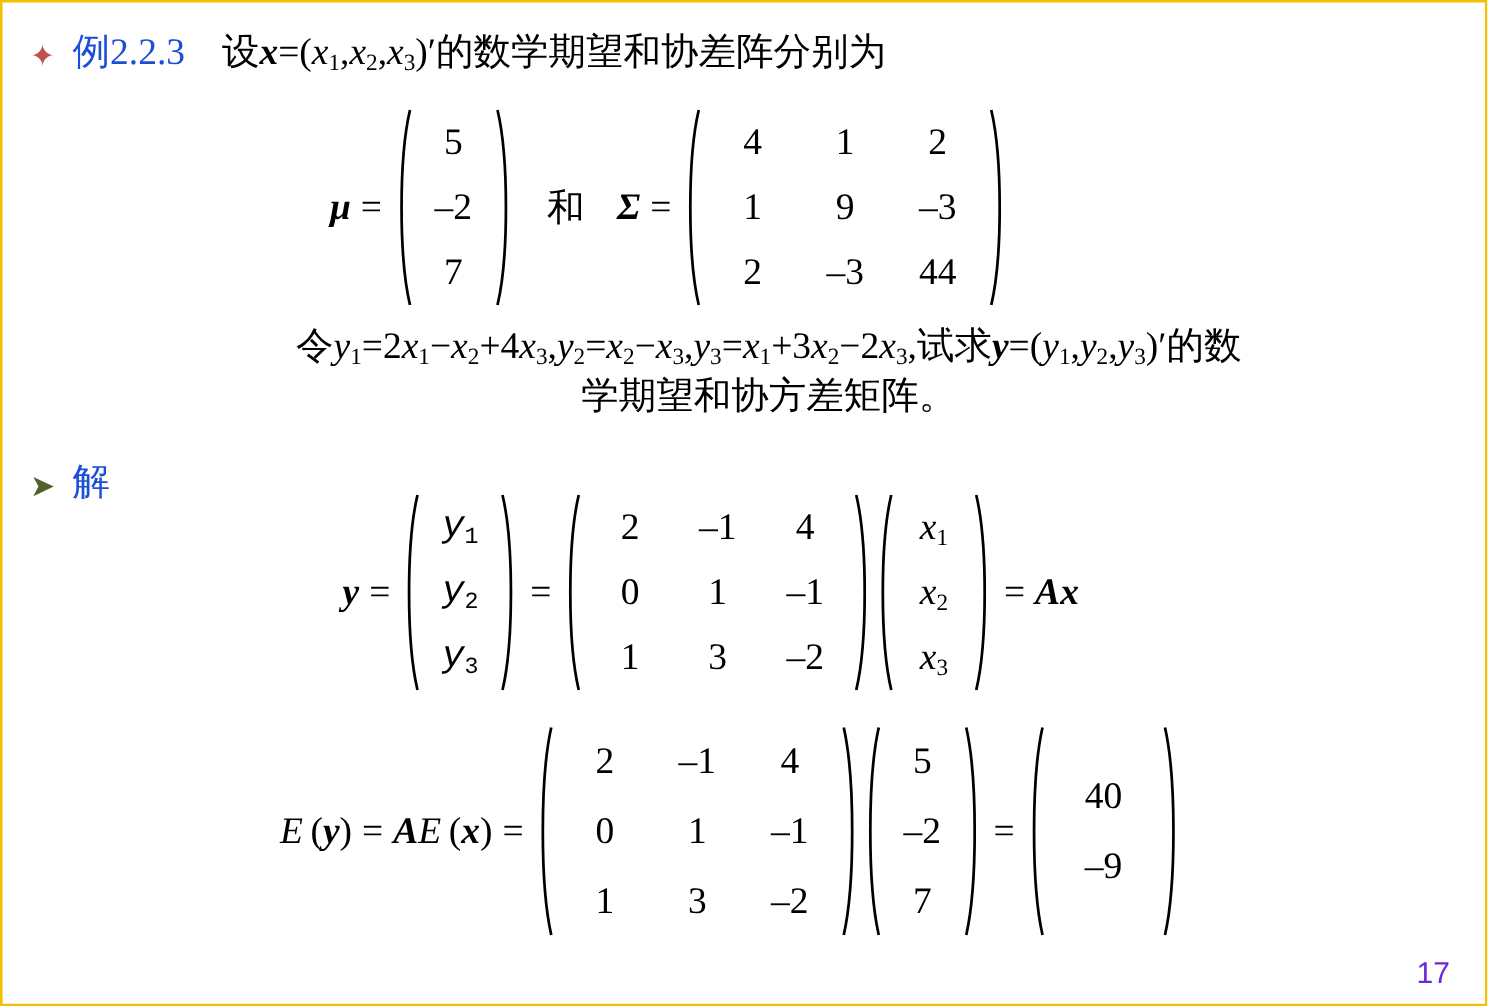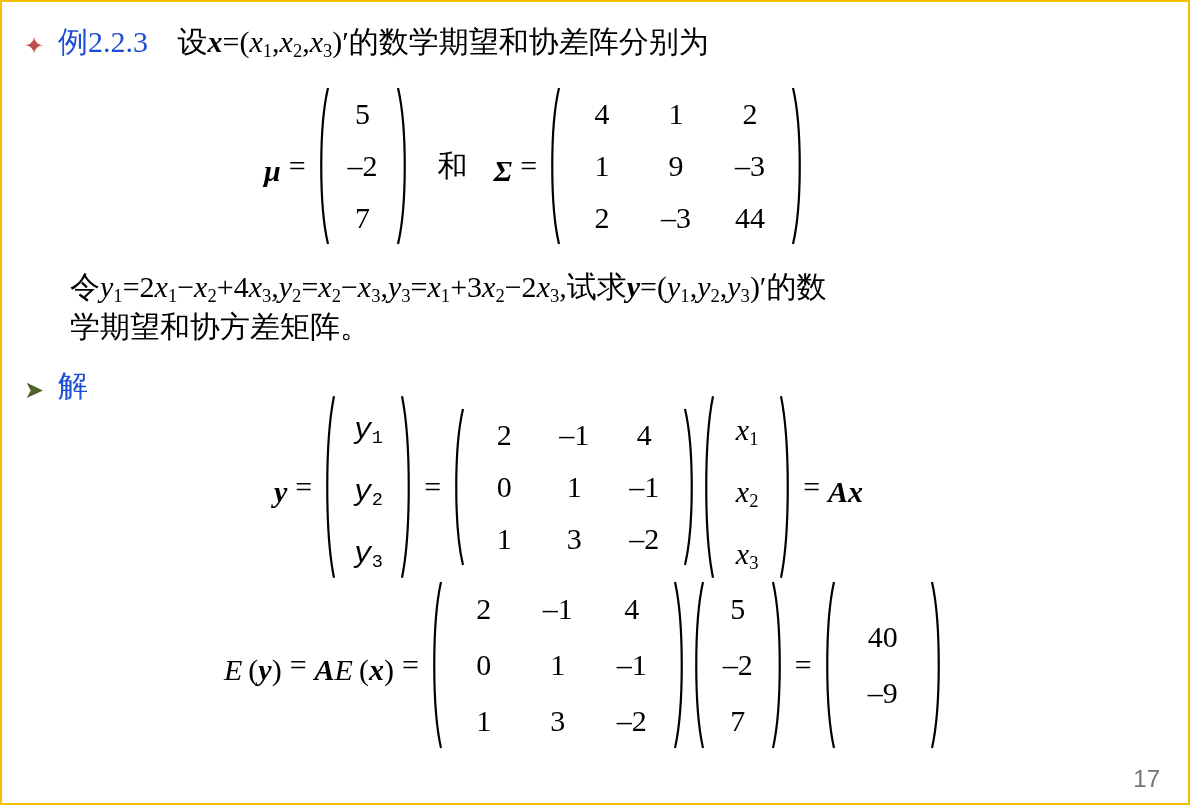--- a/index.html
+++ b/index.html
@@ -53,21 +53,20 @@
   .line-jie {
     position: absolute;
     left: 22px;
     top: 366px;
   }
 
   
   .math {
     font-family: "Liberation Serif", serif;
     white-space: nowrap;
-    margin-top: 10px;
   }
   .it { font-style: italic; }
   .bi { font-style: italic; font-weight: bold; }
   sub {
     font-size: 0.62em;
     vertical-align: -0.28em;
     font-style: normal;
   }
 
   
@@ -120,39 +119,40 @@
   #eq-mu-sigma .sig .mcell { width: 74px; }
 
   
   .para {
     position: absolute;
     left: 68px;
     top: 256px;
     width: 1090px;
     font-size: 30px;
     line-height: 1.28;
+    text-align: center;
   }
 
   
   #eq-y { left: 272px; top: 392px; }
   #eq-y .yc .mcell { width: 56px; height: 52px; line-height: 52px; font-family: Liberation Mono, monospace; }
   #eq-y .ac .mcell { width: 70px; height: 52px; line-height: 52px; }
   #eq-y .xc .mcell { width: 56px; height: 52px; line-height: 52px; }
 
   
   #eq-ey { left: 222px; top: 578px; }
   #eq-ey .ac .mcell { width: 74px; height: 56px; line-height: 56px; }
   #eq-ey .muc .mcell { width: 58px; height: 56px; line-height: 56px; }
   #eq-ey .resc .mcell { width: 86px; height: 56px; line-height: 56px; }
 
   .pagenum {
     position: absolute;
     right: 28px;
     bottom: 10px;
-    color: #737373;
+    color: #6d28d9;
     font-size: 24px;
     font-family: "Liberation Sans", sans-serif;
   }
 </style>
 </head>
 <body>
 
 <div class="slide">
 
   <div class="bullet-line line1">

